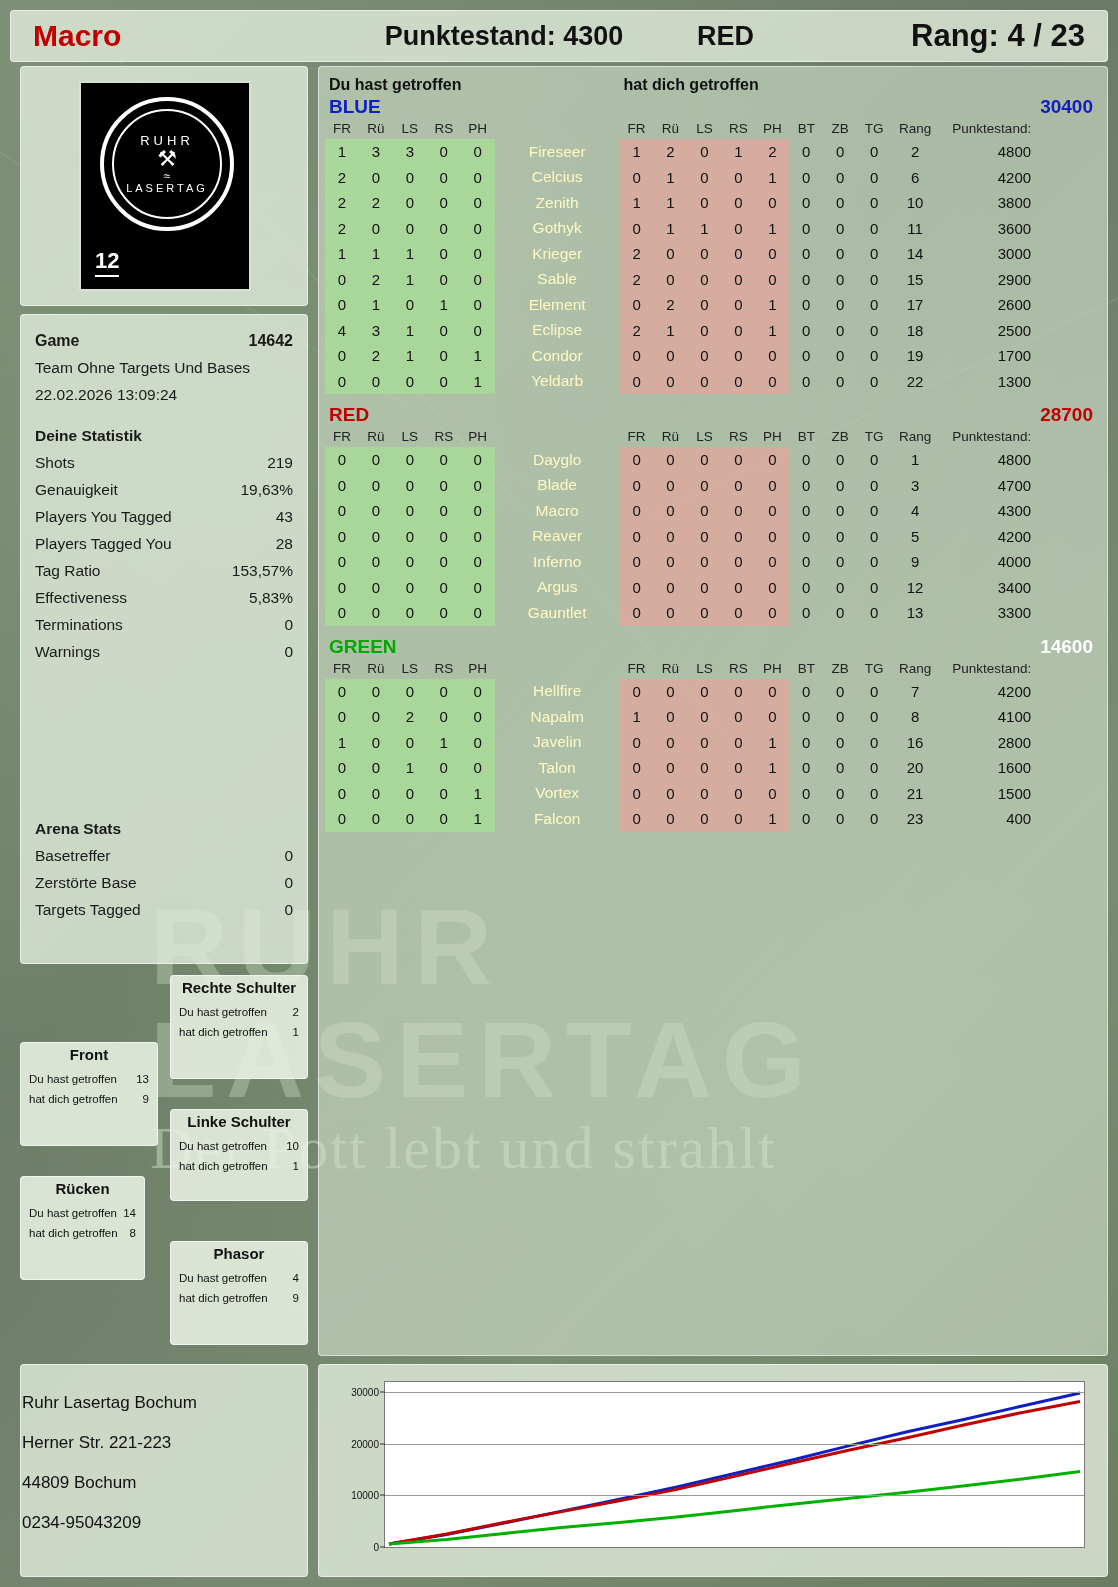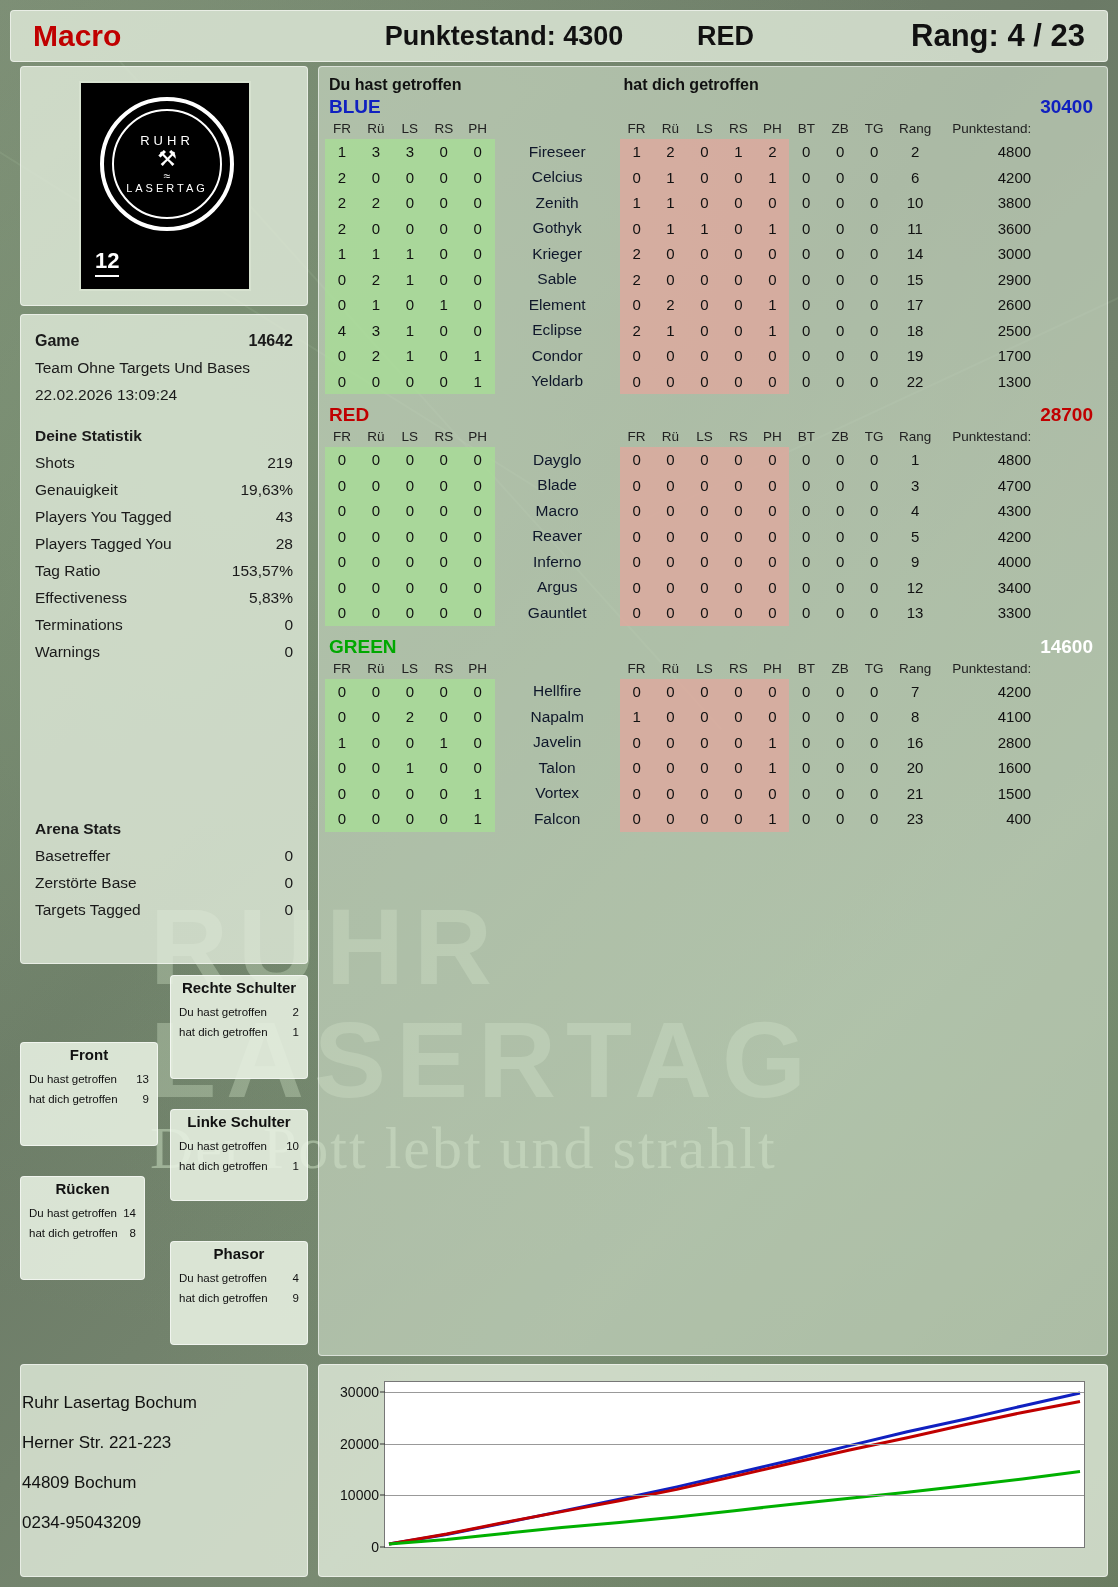--- a/index.html
+++ b/index.html
@@ -100,21 +100,21 @@
   #table-panel { left:318px; top:66px; width:790px; height:1290px; }
   table.scoreboard { border-collapse:collapse; width:100%; }
   .tbl-wrap { padding:8px 6px 0 6px; }
   .hdr-label { font-size:16px; font-weight:bold; color:#111; }
   .teamname { font-size:19px; font-weight:bold; }
   .teamtotal { font-size:19px; font-weight:bold; text-align:right; }
   .colhdr { font-size:13.5px; color:#222; text-align:center; padding:2px 0 3px; }
   .cell { font-size:15px; color:#111; text-align:center; height:25.5px; }
   .cell-green { background:rgba(168,222,150,0.78); }
   .cell-red { background:rgba(224,168,158,0.78); }
-  .cell-name { font-size:15.5px; color:#0f172a; text-align:center; padding:0 12px; white-space:nowrap;margin-left:20px; }
+  .cell-name { font-size:15.5px; color:#fef9c3; text-align:center; padding:0 12px; white-space:nowrap;margin-left:20px; }
   .cell-plain { font-size:15px; color:#111; text-align:center; }
   .cell-score { font-size:15px; color:#111; text-align:right; padding-right:8px; }
   .w-small { width:34px; }
   .w-bt { width:34px; }
   .w-rang { width:48px; }
   .w-score { width:100px; }
   .w-name { width:125px; }
   .spacer-row td { height:9px; }
 
   
@@ -136,21 +136,21 @@
   #zone-phasor { left:170px; top:1241px; width:138px; height:104px; }
 
   
   #addr-panel { left:20px; top:1364px; width:288px; height:213px; padding:18px 1px; }
   .addr-line { font-size:17px; color:#111; padding:10px 0; }
 
   
   #chart-panel { left:318px; top:1364px; width:790px; height:213px; }
   .chart-area { position:absolute; left:65px; top:16px; right:22px; bottom:28px; background:#fff; border:1px solid #777; }
   .chart-gl { position:absolute; left:0; right:0; height:1px; background:#999; }
-  .ylab { position:absolute; right:calc(100% + 6px); transform:translateY(-50%); font-size:14px; color:#111; white-space:nowrap; }
+  .ylab { position:absolute; right:calc(100% + 6px); transform:translateY(-50%); font-size:10px; color:#111; white-space:nowrap; }
   .ytick { position:absolute; right:100%; width:5px; height:1px; background:#333; transform:translateY(-50%); }
   svg.lines { position:absolute; inset:0; width:100%; height:100%; }
 </style>
 </head>
 <body>
 
 <div class="bg-layer"></div>
 <div class="bg-streak" style="left:-50px; top:120px; width:700px; height:2px; transform:rotate(32deg);"></div>
 <div class="bg-streak" style="left:120px; top:60px; width:900px; height:2px; transform:rotate(48deg);"></div>
 <div class="bg-streak" style="left:640px; top:520px; width:600px; height:2px; transform:rotate(-25deg);"></div>

